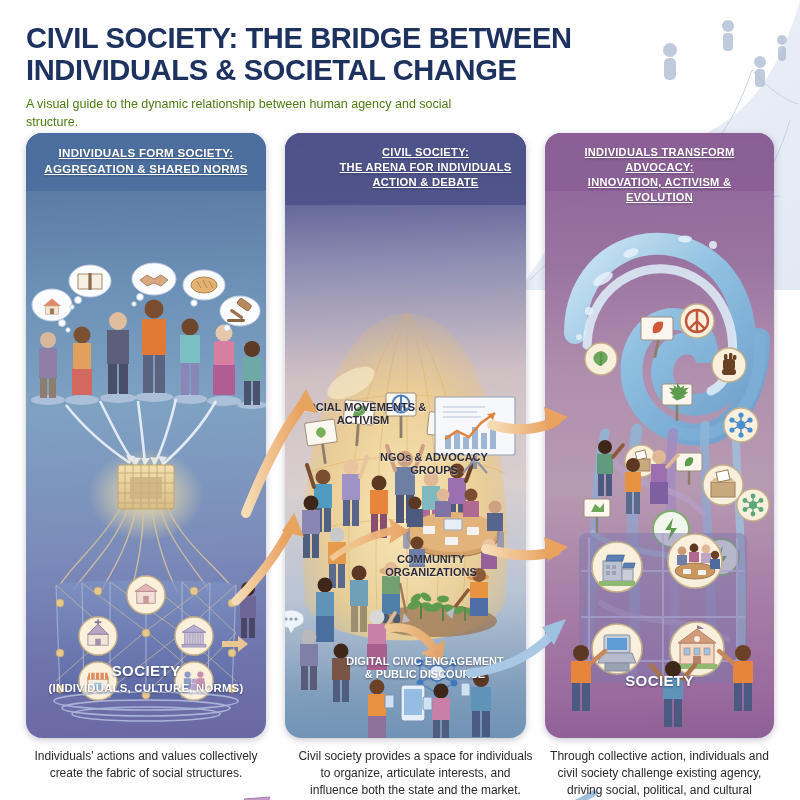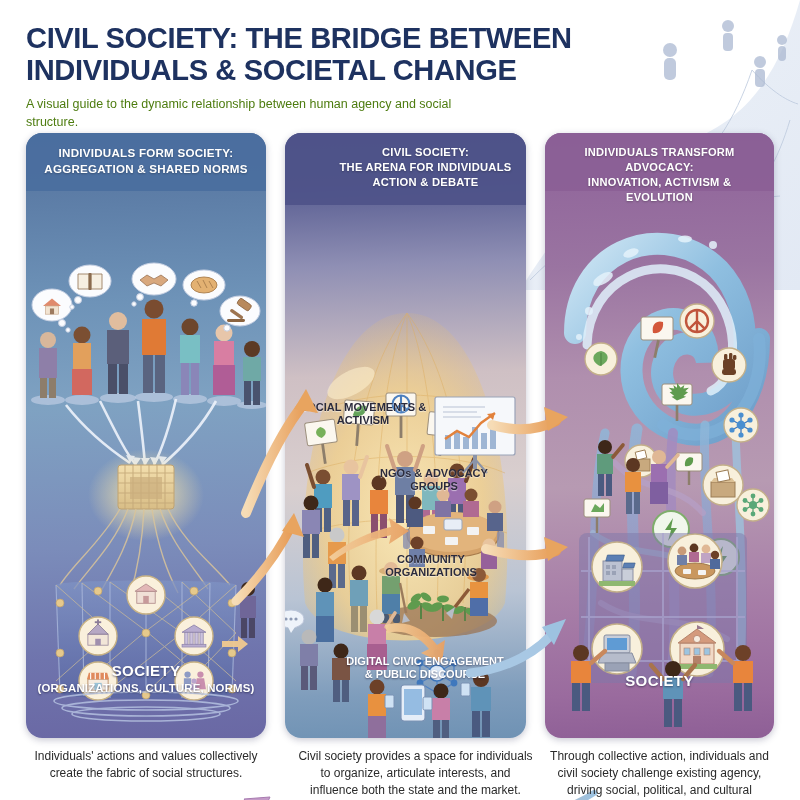--- a/index.html
+++ b/index.html
@@ -26,37 +26,37 @@
   
   .panels { position:absolute; top:133px; left:0; width:800px; height:605px; z-index:2; }
   .panel { position:absolute; top:0; height:605px; border-radius:16px; overflow:hidden;
            box-shadow:0 2px 7px rgba(40,40,80,.26); }
   .panel.p1 { left:26px;  width:240px; background:linear-gradient(178deg,#54749f 0%,#5b7ba5 9%,#6e93b8 28%,#7fa2c2 45%,#7b8cba 68%,#6f74ad 86%,#6a68a4 100%); }
   .panel.p2 { left:285px; width:241px; background:linear-gradient(178deg,#4e5389 0%,#565b90 8%,#8f8fb4 22%,#cfc0c4 40%,#d9cfcf 58%,#b9c4d4 76%,#7f9dbc 92%,#6f92b4 100%);padding-left:40px; }
   .panel.p3 { left:545px; width:229px; background:linear-gradient(178deg,#8b5f96 0%,#92689c 8%,#9a74a1 22%,#b08fae 40%,#b79ab2 58%,#a87fa8 76%,#9a6b9e 92%,#8e5f96 100%); }
 
   .panel-head { position:relative; z-index:6; padding:12px 10px 0; text-align:center; }
   .panel-head .hl { display:block; color:#ffffff; font-weight:bold; font-size:11.6px;
-                    line-height:1.34; letter-spacing:.25px; text-shadow:0 1px 2px rgba(0,0,0,.28); }
+                    line-height:1.34; letter-spacing:.25px; text-shadow:0 1px 2px rgba(0,0,0,.28);text-decoration:underline; }
   .p2 .panel-head .hl { font-size:11.2px; }
   .p3 .panel-head .hl { font-size:11.1px; }
 
   .panel-art { position:absolute; inset:0; z-index:4; }
 
   
   .art-label { position:absolute; color:#ffffff; font-weight:bold; text-align:center;
                line-height:1.22; text-shadow:0 1px 2px rgba(20,20,50,.55); z-index:8; }
   .art-label.dark { color:#2b2b3c; text-shadow:0 1px 1px rgba(255,255,255,.55); }
 
   .society-l { left:0; right:0; bottom:42px; font-size:15px; letter-spacing:.4px; }
   .society-l .sub { display:block; font-size:11.4px; letter-spacing:.2px; margin-top:2px; }
   .society-r { left:0; right:0; bottom:48px; font-size:15px; letter-spacing:.4px; }
 
   .lbl-movements { left:8px;  top:268px; width:140px; font-size:11px; }
-  .lbl-ngos      { left:74px; top:318px; width:150px; font-size:11px;margin-top:16px; }
+  .lbl-ngos      { left:74px; top:318px; width:150px; font-size:11px; }
   .lbl-community { left:66px; top:398px; width:160px; font-size:11px;margin-top:22px; }
   .lbl-digital   { left:60px; top:522px; width:160px; font-size:11px; }
 
   
   .feedback { position:absolute; left:222px; top:648px; width:380px; height:74px; z-index:9; }
 
   .caption-row { position:absolute; top:748px; left:0; width:800px; height:52px; z-index:5; }
   .caption { position:absolute; top:0; font-size:12px; line-height:1.42; color:#2a2a2a;
              text-align:center; }
   .caption.c1 { left:26px;  width:240px; }
@@ -439,21 +439,21 @@
       </g>
     </svg>
 
     <div class="panel-head">
       <span class="hl">INDIVIDUALS FORM SOCIETY:</span>
       <span class="hl">AGGREGATION &amp; SHARED NORMS</span>
     </div>
 
     <div class="art-label society-l">
       <span>SOCIETY</span>
-      <span class="sub">(ORGANIZATIONS, CULTURE, NORMS)</span>
+      <span class="sub">(INDIVIDUALS, CULTURE, NORMS)</span>
     </div>
   </div>
 
   <div class="panel p2">
     <svg class="panel-art" viewBox="0 0 241 605" preserveAspectRatio="none">
       <defs>
         <radialGradient id="domeG" cx="50%" cy="62%" r="62%">
           <stop offset="0" stop-color="#fbe9b6" stop-opacity=".95"></stop>
           <stop offset=".62" stop-color="#efcf8e" stop-opacity=".85"></stop>
           <stop offset="1" stop-color="#e4bd72" stop-opacity=".15"></stop>

